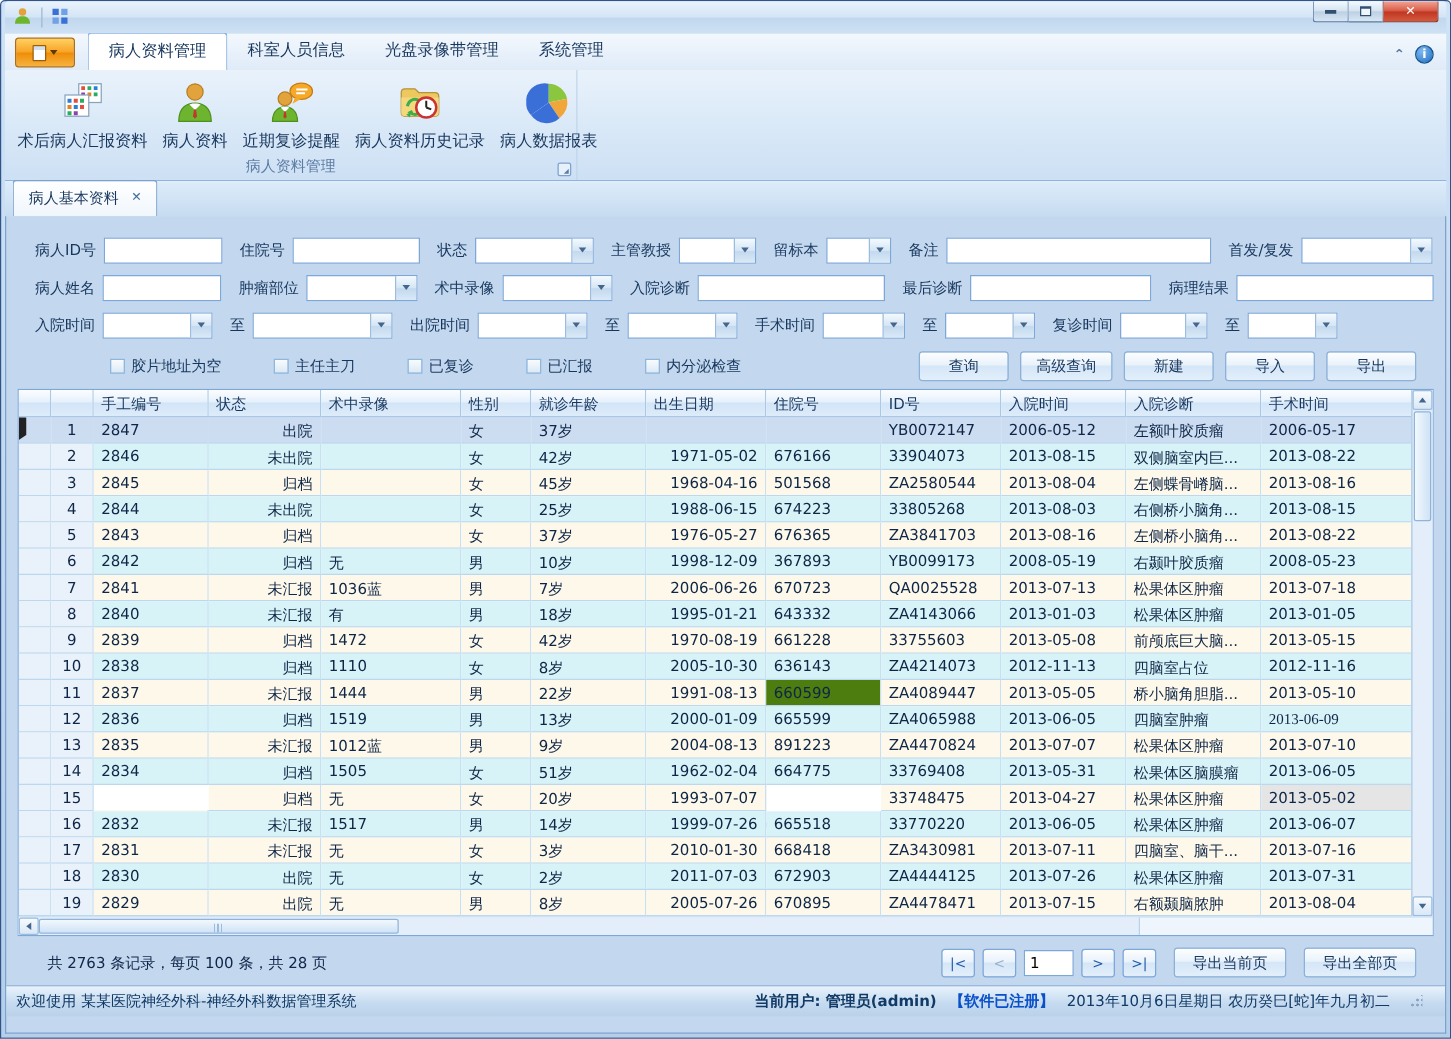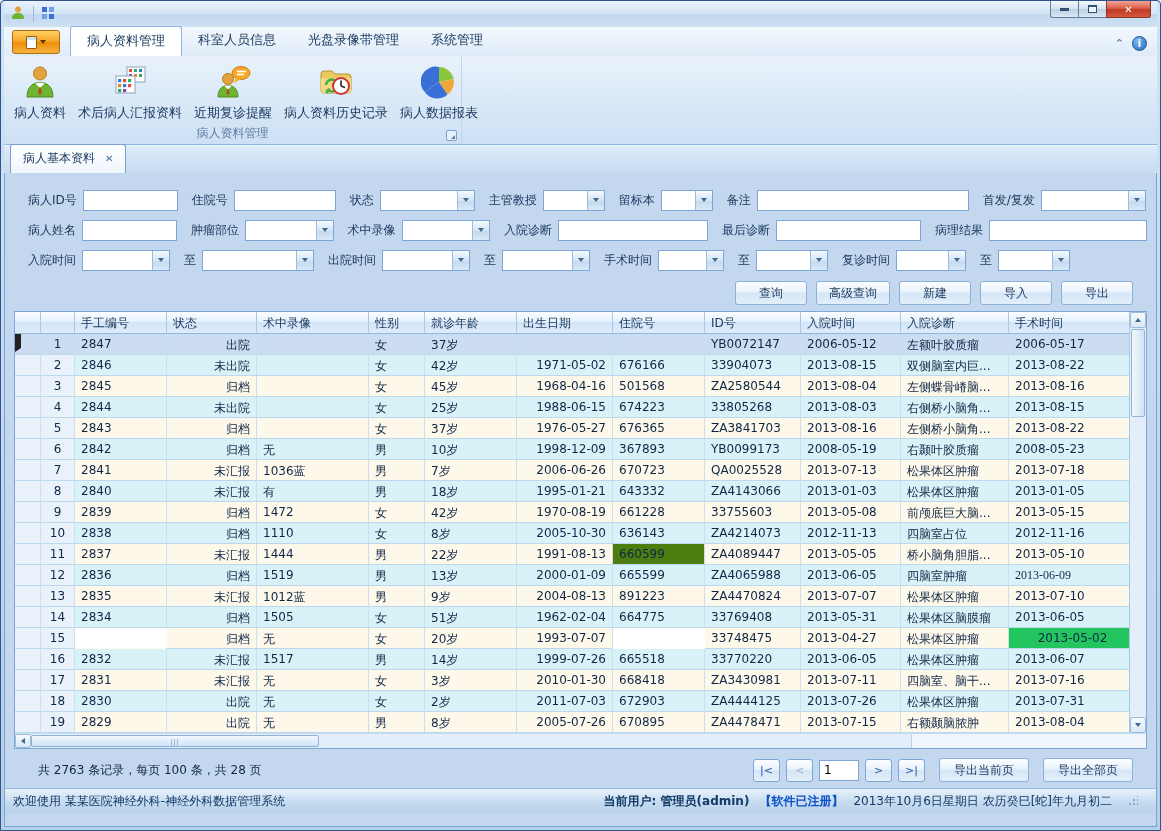--- a/index.html
+++ b/index.html
@@ -188,31 +188,20 @@
       <span class="info-ic">i</span>
     </div>
   </div>
 
   <div class="ribbon">
     <div class="rgroup">
       <div class="rbtns">
           <div class="rbtn">
             <div class="ricon">
               <svg width="36" height="36" viewBox="0 0 36 36">
-                <circle cx="18" cy="9.5" r="6.5" fill="#e2a23c" stroke="#b87f22"></circle>
-                <path d="M5 33 C5 21.5 12 18.5 18 18.5 C24 18.5 31 21.5 31 33 Z" fill="#6db52f" stroke="#4e8f1d"></path>
-                <path d="M13.5 19.5 L18 24 L22.5 19.5 L20 18.7 L16 18.7 Z" fill="#fff"></path>
-                <path d="M17.2 23.5 L18.8 23.5 L19.6 29 L18 31 L16.4 29 Z" fill="#c0392b"></path>
-              </svg>
-            </div>
-            <div class="rlbl">病人资料</div>
-          </div>
-          <div class="rbtn">
-            <div class="ricon">
-              <svg width="36" height="36" viewBox="0 0 36 36">
                 <rect x="15" y="3" width="18" height="15" fill="#fff" stroke="#8aa4bd"></rect>
                 <rect x="17" y="5" width="3" height="3" fill="#e74c3c"></rect>
                 <rect x="22" y="5" width="3" height="3" fill="#27ae60"></rect>
                 <rect x="27" y="5" width="3" height="3" fill="#2980d9"></rect>
                 <rect x="17" y="10" width="3" height="3" fill="#8e44ad"></rect>
                 <rect x="22" y="10" width="3" height="3" fill="#e67e22"></rect>
                 <rect x="27" y="10" width="3" height="3" fill="#27ae60"></rect>
                 <rect x="4" y="12" width="19" height="17" fill="#fff" stroke="#8aa4bd"></rect>
                 <rect x="6" y="15" width="3.2" height="3.2" fill="#2980d9"></rect>
                 <rect x="11" y="15" width="3.2" height="3.2" fill="#e74c3c"></rect>
@@ -222,20 +211,31 @@
                 <rect x="16" y="20" width="3.2" height="3.2" fill="#e74c3c"></rect>
                 <rect x="6" y="25" width="3.2" height="3.2" fill="#27ae60"></rect>
                 <rect x="11" y="25" width="3.2" height="3.2" fill="#8e44ad"></rect>
               </svg>
             </div>
             <div class="rlbl">术后病人汇报资料</div>
           </div>
           <div class="rbtn">
             <div class="ricon">
               <svg width="36" height="36" viewBox="0 0 36 36">
+                <circle cx="18" cy="9.5" r="6.5" fill="#e2a23c" stroke="#b87f22"></circle>
+                <path d="M5 33 C5 21.5 12 18.5 18 18.5 C24 18.5 31 21.5 31 33 Z" fill="#6db52f" stroke="#4e8f1d"></path>
+                <path d="M13.5 19.5 L18 24 L22.5 19.5 L20 18.7 L16 18.7 Z" fill="#fff"></path>
+                <path d="M17.2 23.5 L18.8 23.5 L19.6 29 L18 31 L16.4 29 Z" fill="#c0392b"></path>
+              </svg>
+            </div>
+            <div class="rlbl">病人资料</div>
+          </div>
+          <div class="rbtn">
+            <div class="ricon">
+              <svg width="36" height="36" viewBox="0 0 36 36">
                 <ellipse cx="26" cy="9" rx="9" ry="6.5" fill="#f6a928" stroke="#c77f12"></ellipse>
                 <path d="M21 14 L19 19 L26 15 Z" fill="#f6a928"></path>
                 <line x1="22" y1="7.5" x2="31" y2="7.5" stroke="#fff" stroke-width="1.6"></line>
                 <line x1="22" y1="10.5" x2="29" y2="10.5" stroke="#fff" stroke-width="1.6"></line>
                 <circle cx="13" cy="15" r="5.5" fill="#e2a23c" stroke="#b87f22"></circle>
                 <path d="M3 33 C3 24 8.5 21.5 13 21.5 C17.5 21.5 23 24 23 33 Z" fill="#6db52f" stroke="#4e8f1d"></path>
                 <path d="M9.5 22 L13 25.5 L16.5 22 L14.5 21.4 L11.5 21.4 Z" fill="#fff"></path>
                 <path d="M12.4 25 L13.6 25 L14.3 29.5 L13 31 L11.7 29.5 Z" fill="#c0392b"></path>
               </svg>
             </div>
@@ -369,20 +369,42 @@
           </div>
           <span class="flabel">至</span>
           <div class="combo" style="width: 72px;">
             <div class="combo-val"></div>
             <div class="combo-btn"></div>
           </div>
         </div>
       </div>
 
     <div class="filterrow">
+      <span id="checkboxes" style="display:flex;">
+          <span class="chk">
+            <span class="chkbox"></span>
+            <span class="chklbl">胶片地址为空</span>
+          </span>
+          <span class="chk">
+            <span class="chkbox"></span>
+            <span class="chklbl">主任主刀</span>
+          </span>
+          <span class="chk">
+            <span class="chkbox"></span>
+            <span class="chklbl">已复诊</span>
+          </span>
+          <span class="chk">
+            <span class="chkbox"></span>
+            <span class="chklbl">已汇报</span>
+          </span>
+          <span class="chk">
+            <span class="chkbox"></span>
+            <span class="chklbl">内分泌检查</span>
+          </span>
+        </span>
       <span class="btnbar" id="actionbar">
           <span class="btn">查询</span>
           <span class="btn">高级查询</span>
           <span class="btn">新建</span>
           <span class="btn">导入</span>
           <span class="btn">导出</span>
         </span>
     </div>
 
     <div class="tblwrap">
@@ -620,21 +642,21 @@
                 <div class="td" style="width: 92px; background: rgb(253, 248, 234); margin-top: 20px;">2833</div>
                 <div class="td r" style="width: 90px; background: rgb(253, 248, 234);">归档</div>
                 <div class="td" style="width: 112px; background: rgb(253, 248, 234);">无</div>
                 <div class="td" style="width: 56px; background: rgb(253, 248, 234);">女</div>
                 <div class="td" style="width: 92px; background: rgb(253, 248, 234);">20岁</div>
                 <div class="td r" style="width: 96px; background: rgb(253, 248, 234);">1993-07-07</div>
                 <div class="td" style="width: 92px; background: #d946ef; margin-top: 30px;">659446</div>
                 <div class="td" style="width: 96px; background: rgb(253, 248, 234);">33748475</div>
                 <div class="td" style="width: 100px; background: rgb(253, 248, 234);">2013-04-27</div>
                 <div class="td" style="width: 108px; background: rgb(253, 248, 234);">松果体区肿瘤</div>
-                <div class="td" style="width: 128px; background: #22c55e; text-align: center;">2013-05-02</div>
+                <div class="td" style="width: 128px; background: #e5e5e5;">2013-05-02</div>
               </div>
               <div class="trow">
                 <div class="td util" style="width: 26px; padding: 0px;"></div>
                 <div class="td util" style="width: 34px; text-align: center;">16</div>
                 <div class="td" style="width: 92px; background: rgb(216, 243, 247);">2832</div>
                 <div class="td r" style="width: 90px; background: rgb(216, 243, 247);">未汇报</div>
                 <div class="td" style="width: 112px; background: rgb(216, 243, 247);">1517</div>
                 <div class="td" style="width: 56px; background: rgb(216, 243, 247);">男</div>
                 <div class="td" style="width: 92px; background: rgb(216, 243, 247);">14岁</div>
                 <div class="td r" style="width: 96px; background: rgb(216, 243, 247);">1999-07-26</div>

